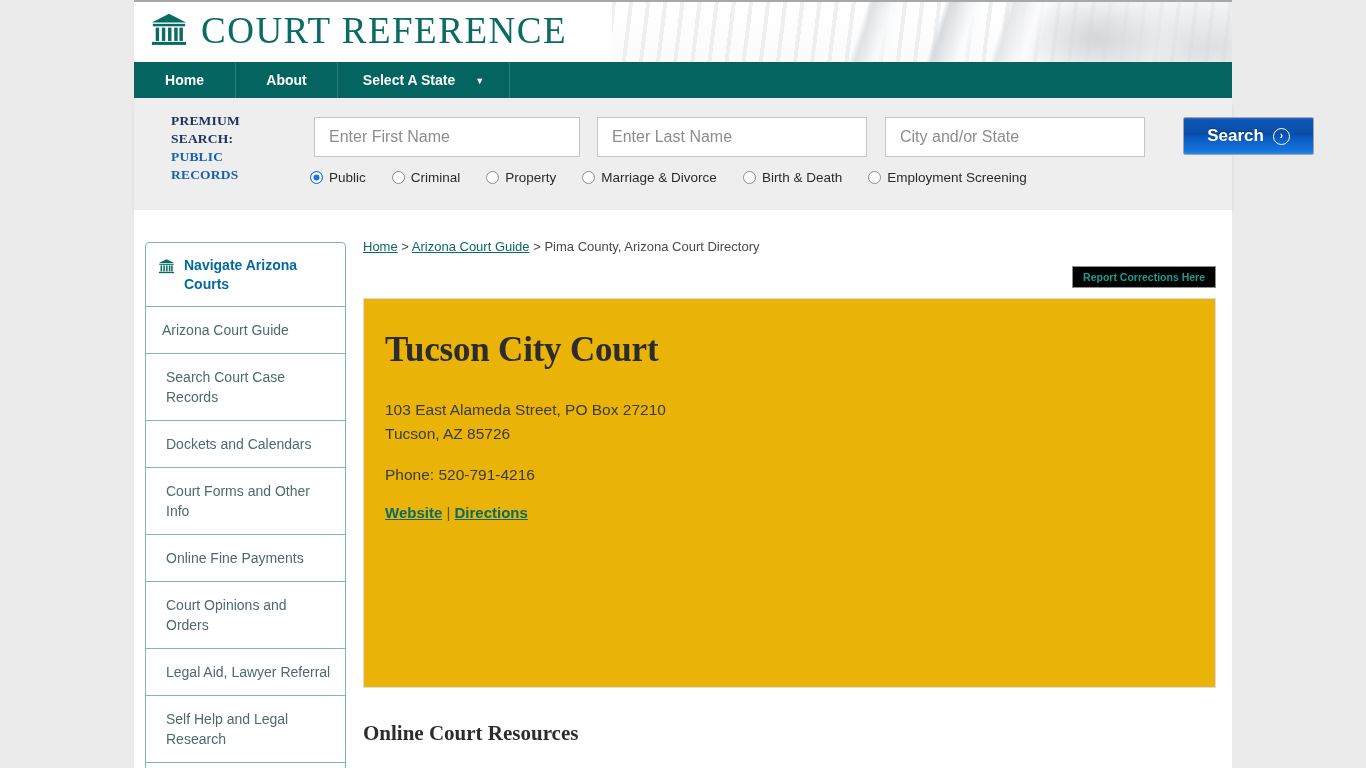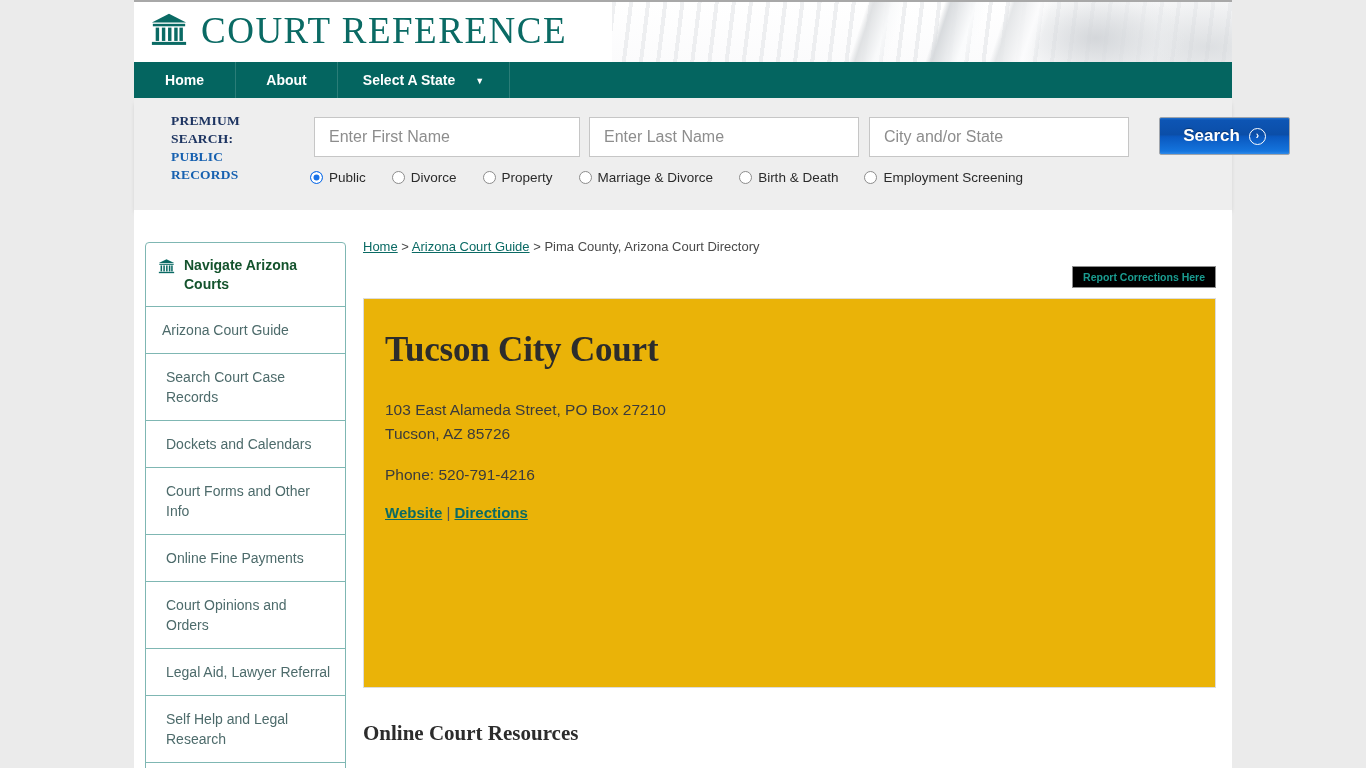--- a/index.html
+++ b/index.html
@@ -97,21 +97,21 @@
     width: 90px;
     font-family: "Liberation Serif", serif;
     font-weight: bold;
     font-size: 13.5px;
     line-height: 18px;
     letter-spacing: .2px;
   }
   .search-label .dark { color: #1d3461; display: block; }
   .search-label .lnk  { color: #1761b0; display: block; cursor: pointer; }
 
-  .fields { position: absolute; left: 136px; top: 19px; display: flex; gap: 4px; padding-left: 44px; }
+  .fields { position: absolute; left: 136px; top: 19px; display: flex; gap: 12px; padding-left: 44px; }
   .txtfield {
     height: 40px;
     border: 1px solid #c6c6c6;
     background: #ffffff;
     font-size: 16px;
     color: #333;
     padding: 0 14px;
     outline: none;
     font-family: "Liberation Sans", sans-serif;
   }
@@ -162,21 +162,21 @@
     background: #ffffff;
   }
   .sidebar { width: 218px; padding: 32px 0 0 11px; flex: none; }
   .side-box { width: 201px; border: 1px solid #7fb7b3; border-radius: 4px; overflow: hidden; background:#fff; }
   .side-head {
     padding: 13px 14px 12px 12px;
     display: flex; gap: 9px; align-items: flex-start;
     border-bottom: 1px solid #7fb7b3;
   }
   .side-head .t {
-    color: #14532d; font-weight: bold; font-size: 14px; line-height: 19px;
+    color: #0369a1; font-weight: bold; font-size: 14px; line-height: 19px;
   }
   .side-item {
     padding: 13px 14px 13px 16px;
     border-bottom: 1px solid #7fb7b3;
     color: #4d6b6b;
     font-size: 14px;
     line-height: 20px;
     cursor: pointer;
   }
   .side-item:last-child { border-bottom: none; }
@@ -279,21 +279,21 @@
         </div>
       </div>
 
       <div class="radios">
         <label class="radio-opt">
           <span class="rdo on"></span>
           <span>Public</span>
         </label>
         <label class="radio-opt">
           <span class="rdo"></span>
-          <span>Divorce</span>
+          <span>Criminal</span>
         </label>
         <label class="radio-opt">
           <span class="rdo"></span>
           <span>Property</span>
         </label>
         <label class="radio-opt">
           <span class="rdo"></span>
           <span>Marriage &amp; Divorce</span>
         </label>
         <label class="radio-opt">

